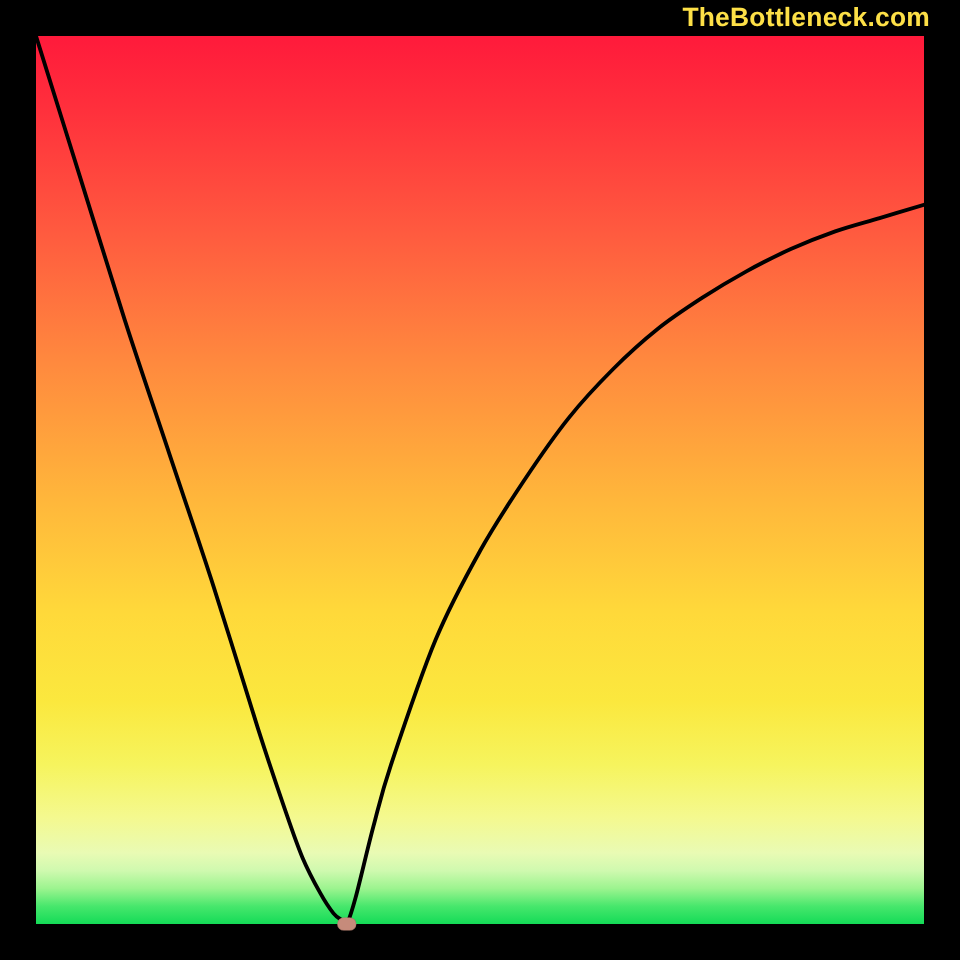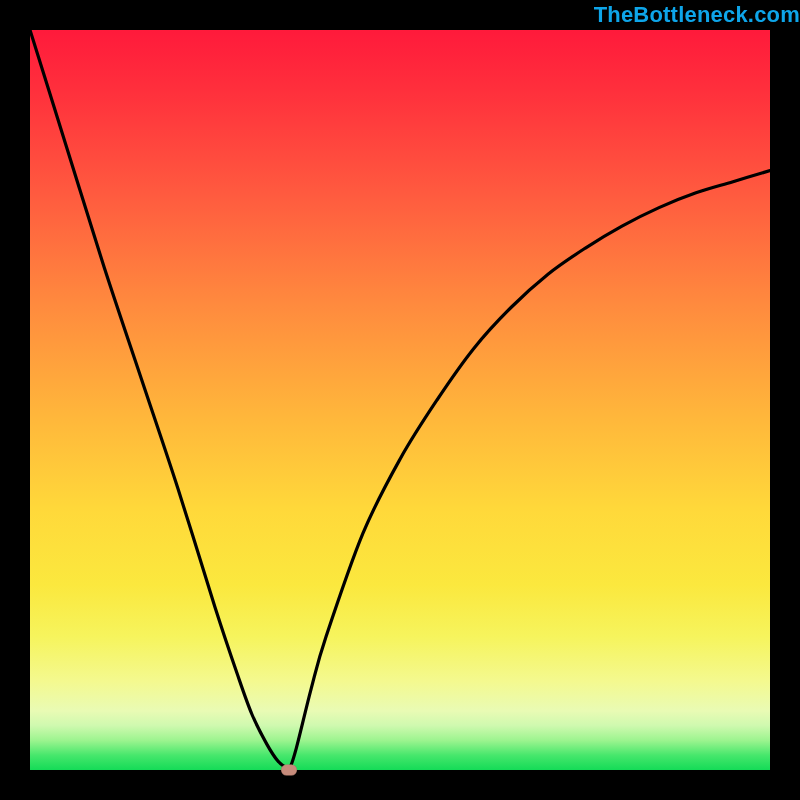--- a/index.html
+++ b/index.html
@@ -13,22 +13,22 @@
   }
   .frame {
     position: relative;
     width: 800px;
     height: 800px;
     background: #000;
   }
   .watermark {
     position: absolute;
     top: 2px;
-    right: 0;
-    color: #0ea5e9;
+    right: 25px;
+    color: #fde047;
     font-size: 22px;
     font-weight: 600;
     letter-spacing: 0.2px;
     user-select: none;
   }
   .plot-area {
     position: absolute;
     left: 30px;
     top: 30px;
     width: 740px;

